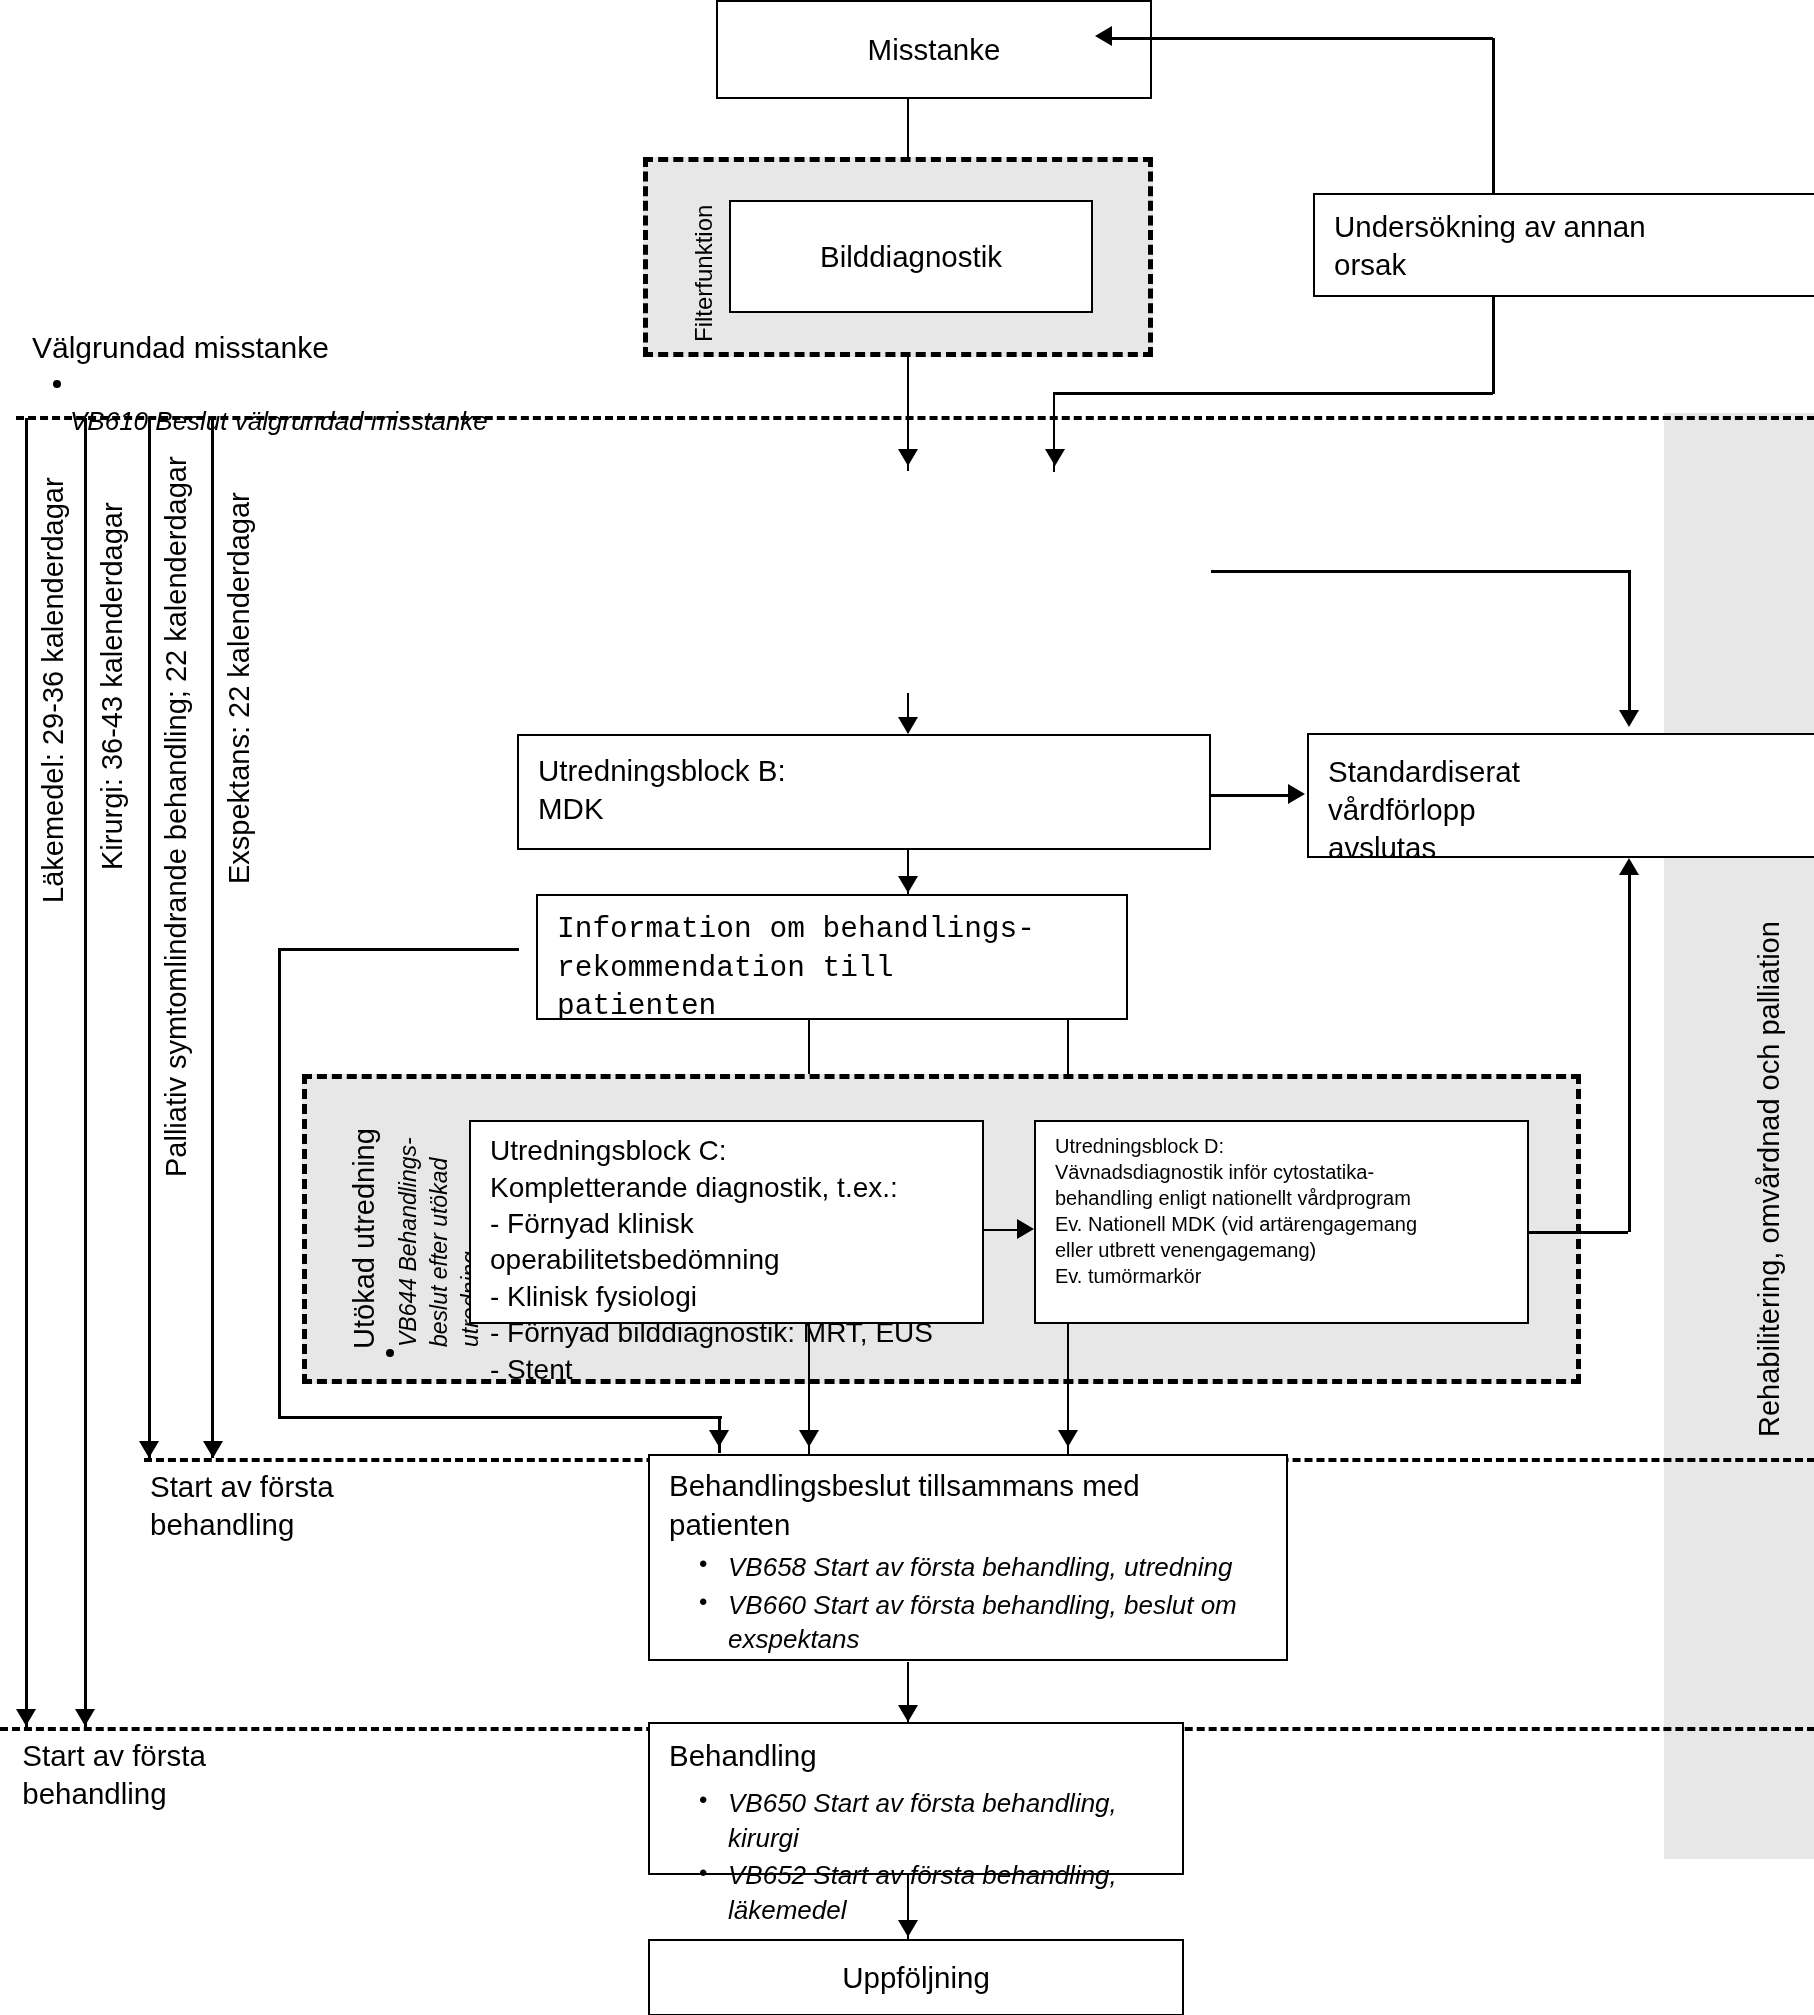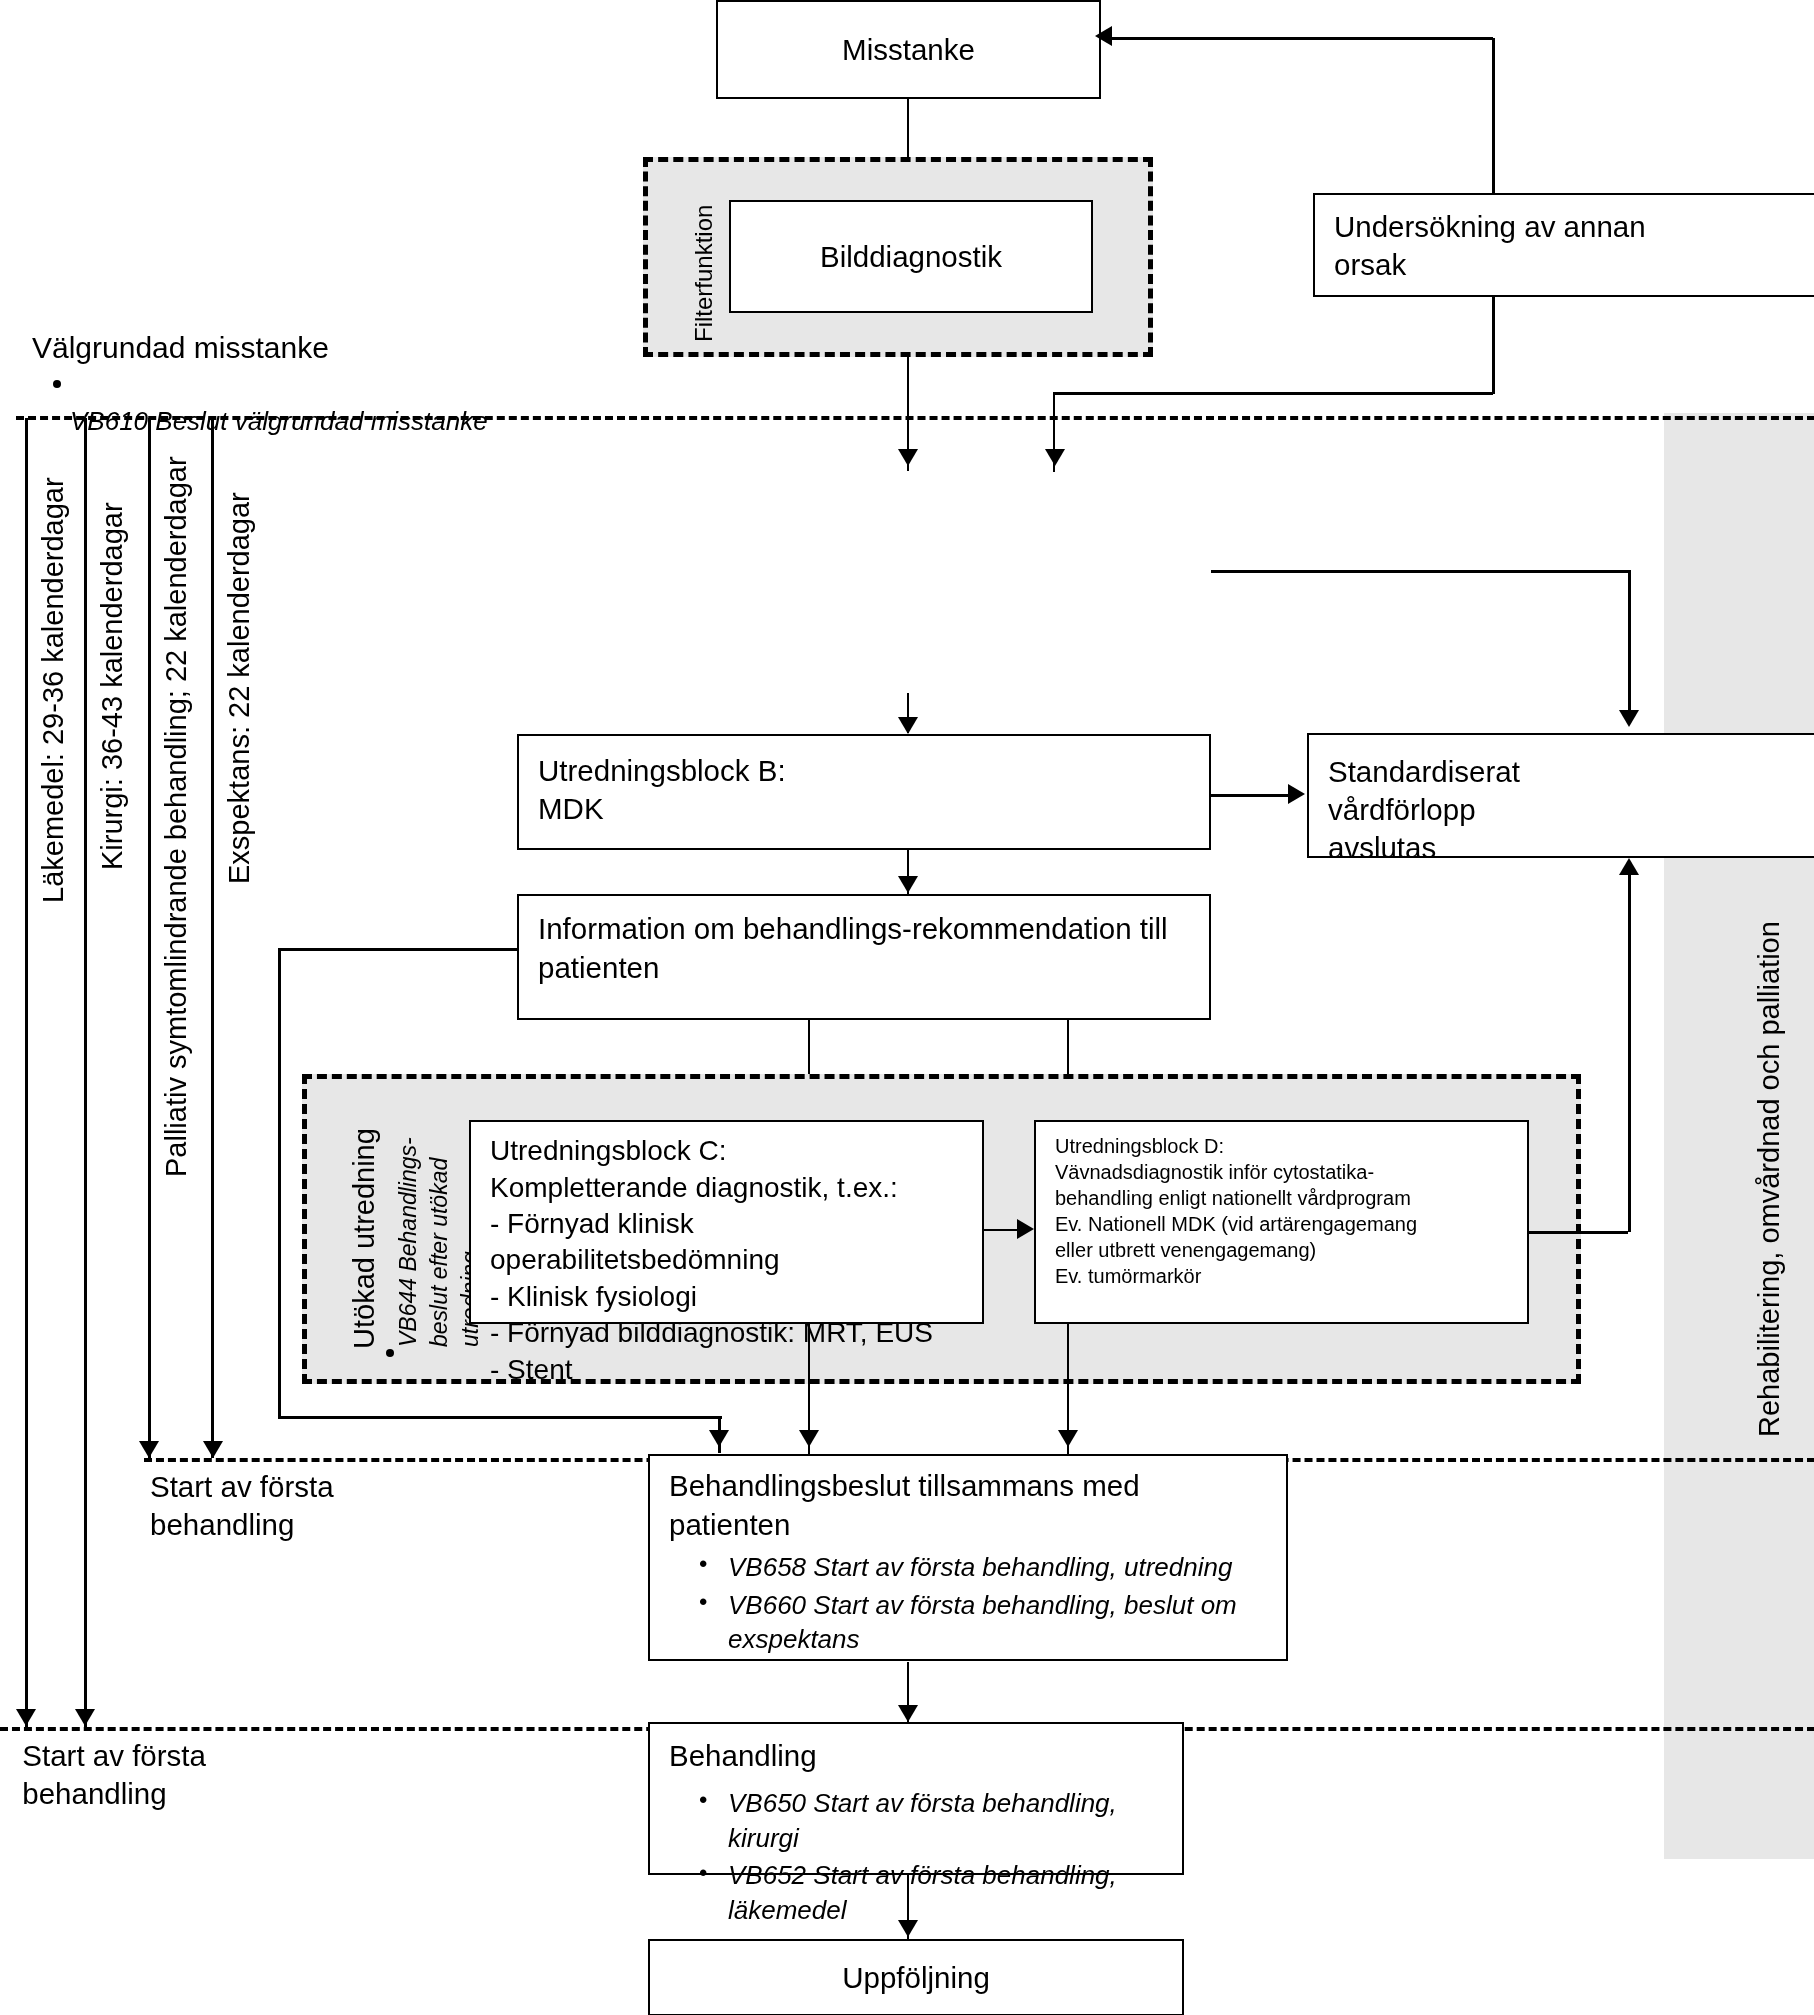--- a/index.html
+++ b/index.html
@@ -67,21 +67,21 @@
   <div class="vlabel" style="left:96px;top:870px;">Kirurgi: 36-43 kalenderdagar</div>
 
   <div class="vl" style="left:148px;top:418px;height:1040px;"></div>
   <div class="ar-d" style="left:139px;top:1441px;"></div>
   <div class="vlabel" style="left:160px;top:1177px;">Palliativ symtomlindrande behandling; 22 kalenderdagar</div>
 
   <div class="vl" style="left:211px;top:418px;height:1040px;"></div>
   <div class="ar-d" style="left:203px;top:1441px;"></div>
   <div class="vlabel" style="left:223px;top:884px;">Exspektans: 22 kalenderdagar</div>
 
-  <div class="box center" style="left:716px;top:0px;width:385px;height:99px;">
+  <div class="box center" style="left:716px;top:0px;width:436px;height:99px;">
     <div class="txt">Misstanke</div>
   </div>
 
   <div class="vl thin" style="left:907px;top:99px;height:92px;"></div>
   <div class="ar-d" style="left:898px;top:185px;"></div>
 
   <div class="lane" style="left:643px;top:157px;width:510px;height:200px;"></div>
   <div class="vlabel sm" style="left:690px;top:342px;">Filterfunktion</div>
 
   <div class="box center" style="left:729px;top:200px;width:364px;height:113px;">
@@ -121,21 +121,21 @@
   <div class="ar-r" style="left:1288px;top:784px;"></div>
 
   <div class="box" style="left:1307px;top:733px;width:547px;height:125px;">
     <div class="txt" style="top:17.6px;right:250px;">Standardiserat vårdförlopp
 avslutas</div>
   </div>
 
   <div class="vl thin" style="left:907px;top:850px;height:44px;"></div>
   <div class="ar-d" style="left:898px;top:876px;"></div>
 
-  <div class="box" style="left:517px;top:894px;width:694px;height:126px;">
+  <div class="box" style="left:536px;top:894px;width:592px;height:126px;font-family:Liberation Mono, monospace;">
     <div class="txt" style="top:14.4px;">Information om behandlings-rekommendation till
 patienten</div>
   </div>
 
   <div class="hl" style="left:278px;top:948px;width:241px;"></div>
   <div class="vl" style="left:278px;top:948px;height:469px;"></div>
   <div class="hl" style="left:278px;top:1416px;width:444px;"></div>
   <div class="vl" style="left:718px;top:1416px;height:37px;"></div>
   <div class="ar-d" style="left:709px;top:1430px;"></div>
 

